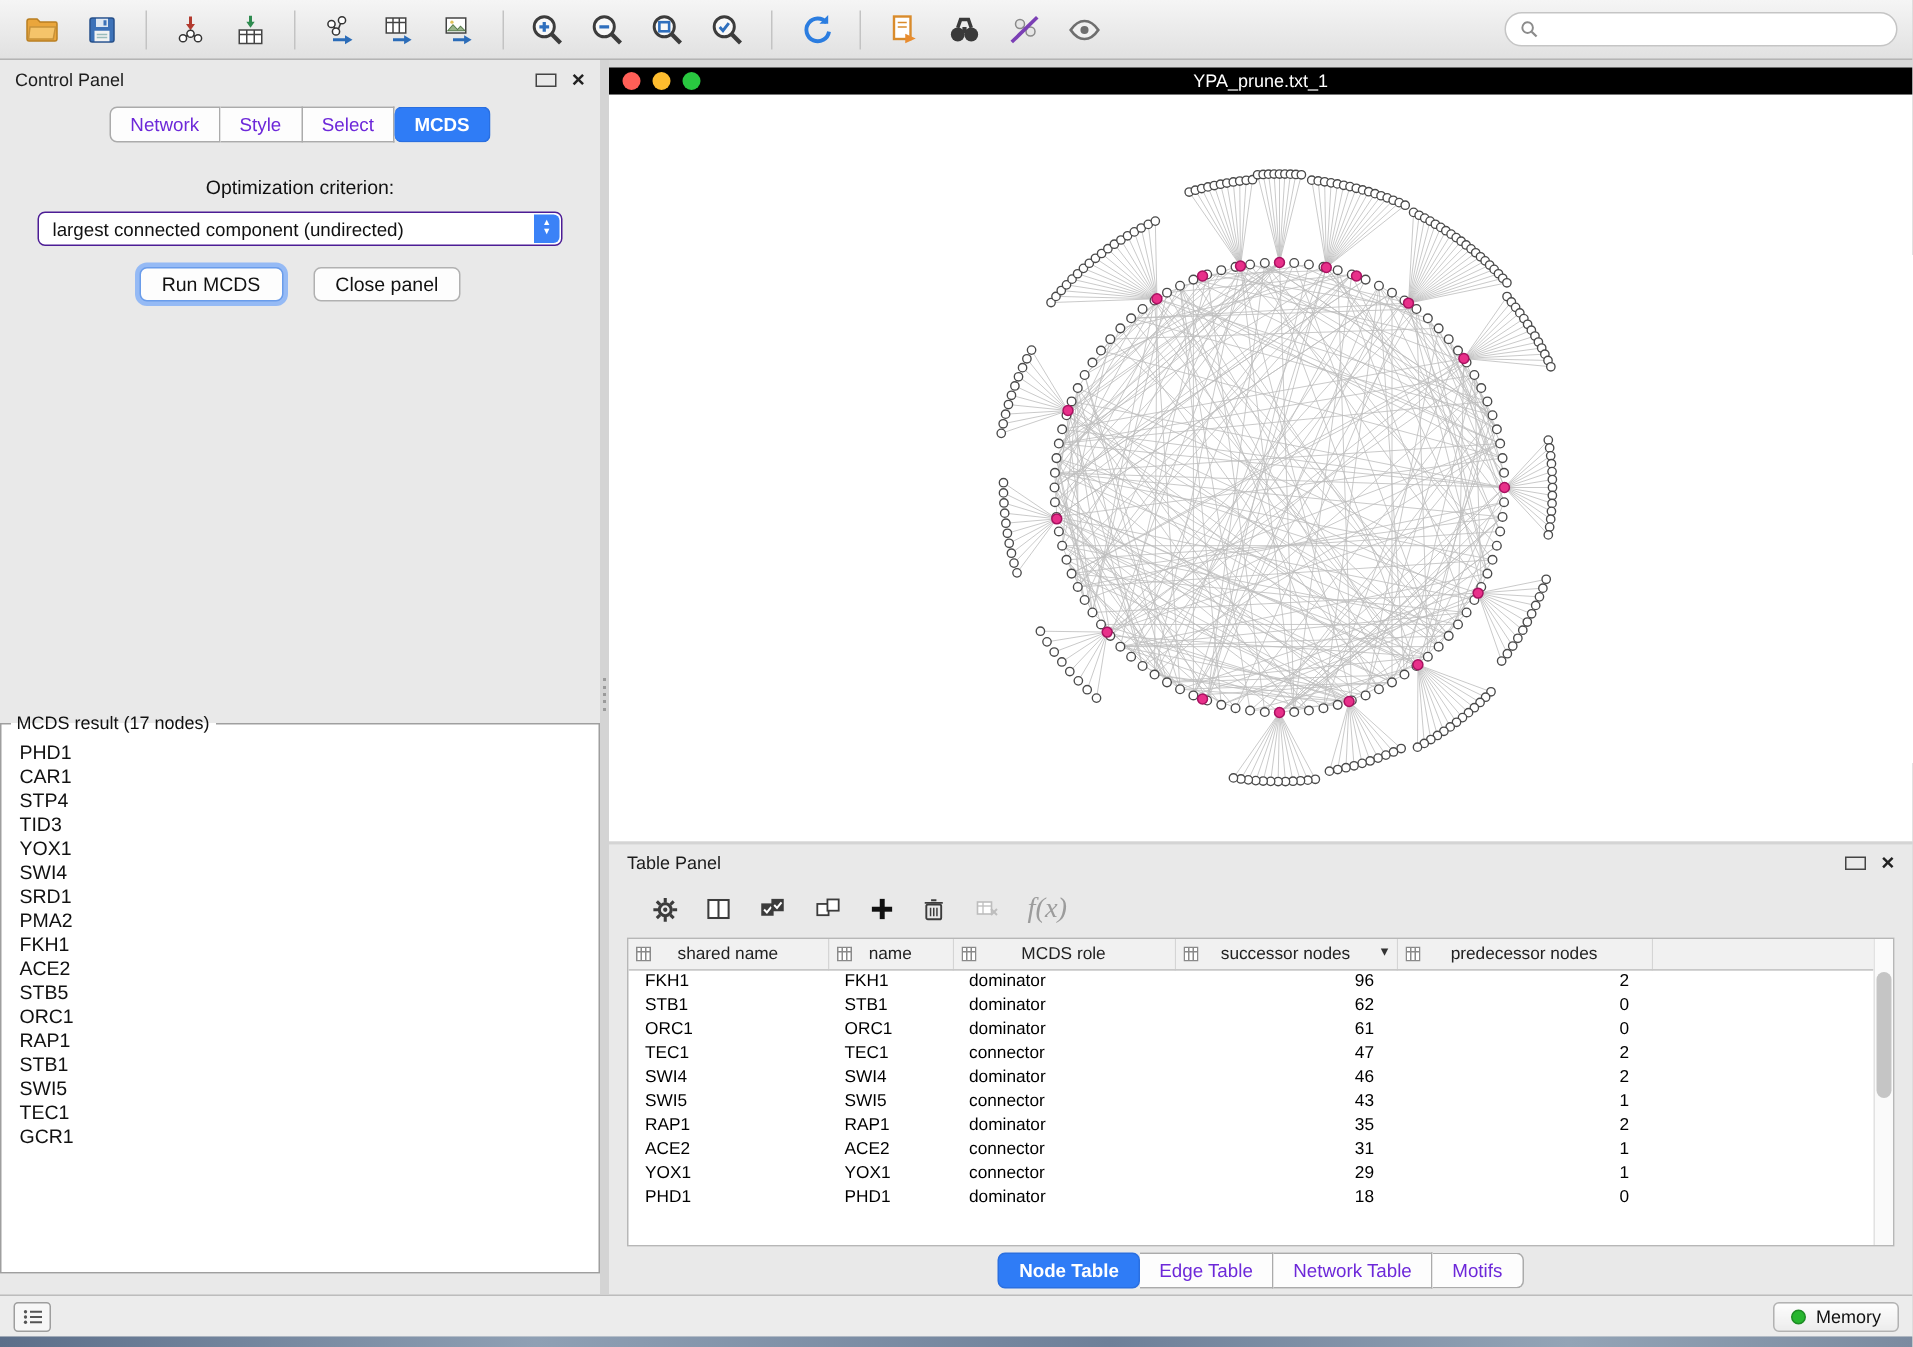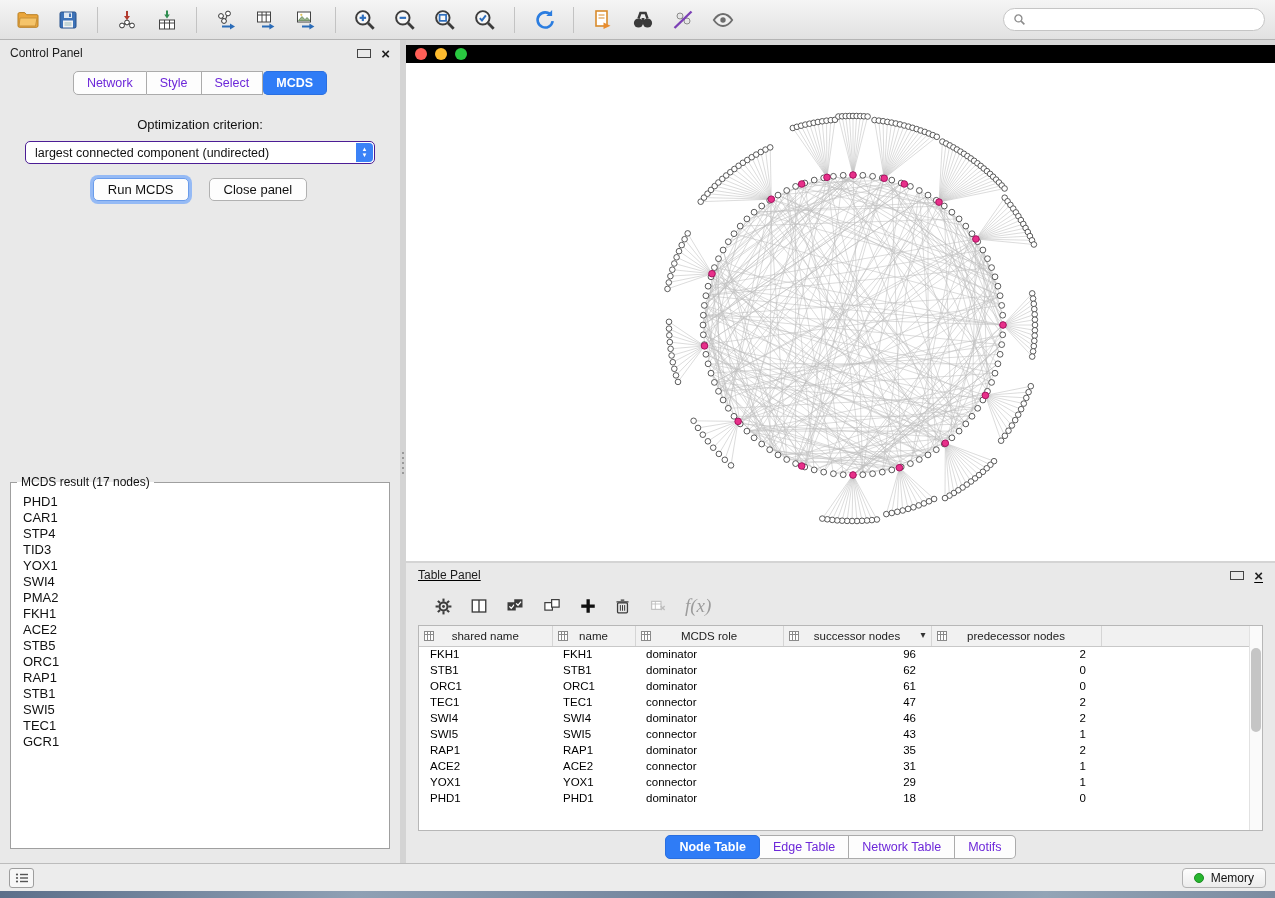--- a/index.html
+++ b/index.html
@@ -45,21 +45,21 @@
     display:flex; align-items:center; font-size:12.5px; color:#111; padding-left:9px; position:relative; }
   .mac-stepper { position:absolute; right:1px; top:1px; bottom:1px; width:17px; background:#3b82f7;
     border-radius:0 4px 4px 0; color:#fff; display:flex; flex-direction:column; align-items:center;
     justify-content:center; font-size:6px; line-height:5.5px; }
   .btn-row { display:flex; justify-content:center; gap:20px; margin-top:14px; }
   .btn { font-size:13px; padding:3px 14px; background:#fdfdfd; border:1px solid #b1b1b1;
     border-radius:5px; color:#111; cursor:default; font-family:inherit; }
   .btn.focused { box-shadow:0 0 0 3px rgba(80,148,255,.55); border-color:#6a9cea; }
   .cp-spacer { flex:1 1 auto; }
 
-  fieldset.result-fieldset { margin:0 10px 14px; border:1px solid #9f9f9f; background:#fff;
+  fieldset.result-fieldset { margin:0 0 14px; border:1px solid #9f9f9f; background:#fff;
     height:374px; padding:2px 0 0 0; overflow:hidden; }
   fieldset.result-fieldset legend { font-size:12px; color:#111; padding:0 4px; margin-left:6px; }
   .result-list { font-size:13px; line-height:16px; color:#111; padding:3px 12px; }
   .result-item { white-space:nowrap; }
 
   .v-splitter { width:6px; flex:0 0 6px; background:#d4d4d4; position:relative; }
   .v-splitter::after { content:""; position:absolute; left:2px; top:412px; width:2px; height:22px;
     background:repeating-linear-gradient(#9a9a9a 0 2px, transparent 2px 5px); }
 
   
@@ -67,21 +67,21 @@
   .titlebar { height:18px; background:#000; position:relative; display:flex; align-items:center; flex:0 0 auto; }
   .traffic { display:flex; gap:8px; margin-left:9px; z-index:2; }
   .light { width:12px; height:12px; border-radius:50%; }
   .title-text { position:absolute; left:0; right:0; text-align:center; color:#fff; font-size:12px; }
   .canvas { height:498px; flex:0 0 auto; background:#fff; }
   .canvas svg { display:block; }
   .h-splitter { height:2px; background:#d4d4d4; flex:0 0 auto; }
 
   
   .table-panel { flex:1 1 auto; background:#e9e9e9; display:flex; flex-direction:column; min-height:0; }
-  .tp-header { height:24px; display:flex; align-items:center; padding:0 12px; flex:0 0 auto;text-decoration:underline; }
+  .tp-header { height:24px; display:flex; align-items:center; padding:0 12px; flex:0 0 auto; }
   .tp-toolbar { height:38px; display:flex; align-items:center; gap:17px; padding-left:28px; flex:0 0 auto; }
   .ticon { border:none; background:transparent; padding:0; display:flex; align-items:center; justify-content:center; }
   .fx-label { font-family:"Liberation Serif","DejaVu Serif",serif; font-style:italic; font-size:19px; color:#9c9c9c; }
 
   .table-wrap { flex:1 1 auto; margin:0 12px; background:#fff; border:1px solid #b7b7b7; position:relative; overflow:hidden; }
   table.node-table { border-collapse:collapse; width:calc(100% - 13px); table-layout:fixed; }
   table.node-table thead th { background:#f1f1f1; border-right:1px solid #d5d5d5; border-bottom:1px solid #c8c8c8;
     font-weight:normal; font-size:11.5px; color:#222; height:20px; position:relative; text-align:center; padding:0 14px; overflow:hidden; white-space:nowrap; }
   .th-grid { position:absolute; left:5px; top:5px; }
   .sort-chevron { position:absolute; right:5px; top:3px; font-size:10px; color:#333; }
@@ -289,20 +289,21 @@
       <div class="cp-spacer"></div>
       <fieldset class="result-fieldset">
         <legend>MCDS result (17 nodes)</legend>
         <div class="result-list" id="result-list">
             <div class="result-item">PHD1</div>
             <div class="result-item">CAR1</div>
             <div class="result-item">STP4</div>
             <div class="result-item">TID3</div>
             <div class="result-item">YOX1</div>
             <div class="result-item">SWI4</div>
+            <div class="result-item">SRD1</div>
             <div class="result-item">PMA2</div>
             <div class="result-item">FKH1</div>
             <div class="result-item">ACE2</div>
             <div class="result-item">STB5</div>
             <div class="result-item">ORC1</div>
             <div class="result-item">RAP1</div>
             <div class="result-item">STB1</div>
             <div class="result-item">SWI5</div>
             <div class="result-item">TEC1</div>
             <div class="result-item">GCR1</div>
@@ -313,20 +314,21 @@
     <div class="v-splitter"></div>
 
     <div class="right-col">
       <div class="network-window">
         <div class="titlebar">
           <span class="traffic">
             <span class="light" style="background:#ff5f57"></span>
             <span class="light" style="background:#febc2e"></span>
             <span class="light" style="background:#29c840"></span>
           </span>
+          <span class="title-text">YPA_prune.txt_1</span>
         </div>
         <div class="canvas">
           <svg id="network-svg" width="869" height="498" viewBox="0 0 869 498">
               <g stroke="#a9a9a9" stroke-width="0.55" opacity="0.75">
                 <line x1="322.3" y1="345.3" x2="305.0" y2="213.8"></line>
                 <line x1="530.3" y1="386.7" x2="372.0" y2="391.9"></line>
                 <line x1="522.0" y1="132.1" x2="298.3" y2="281.6"></line>
                 <line x1="427.4" y1="113.3" x2="334.2" y2="360.9"></line>
                 <line x1="545.9" y1="374.8" x2="299.9" y2="232.7"></line>
                 <line x1="456.8" y1="112.3" x2="553.1" y2="368.1"></line>

